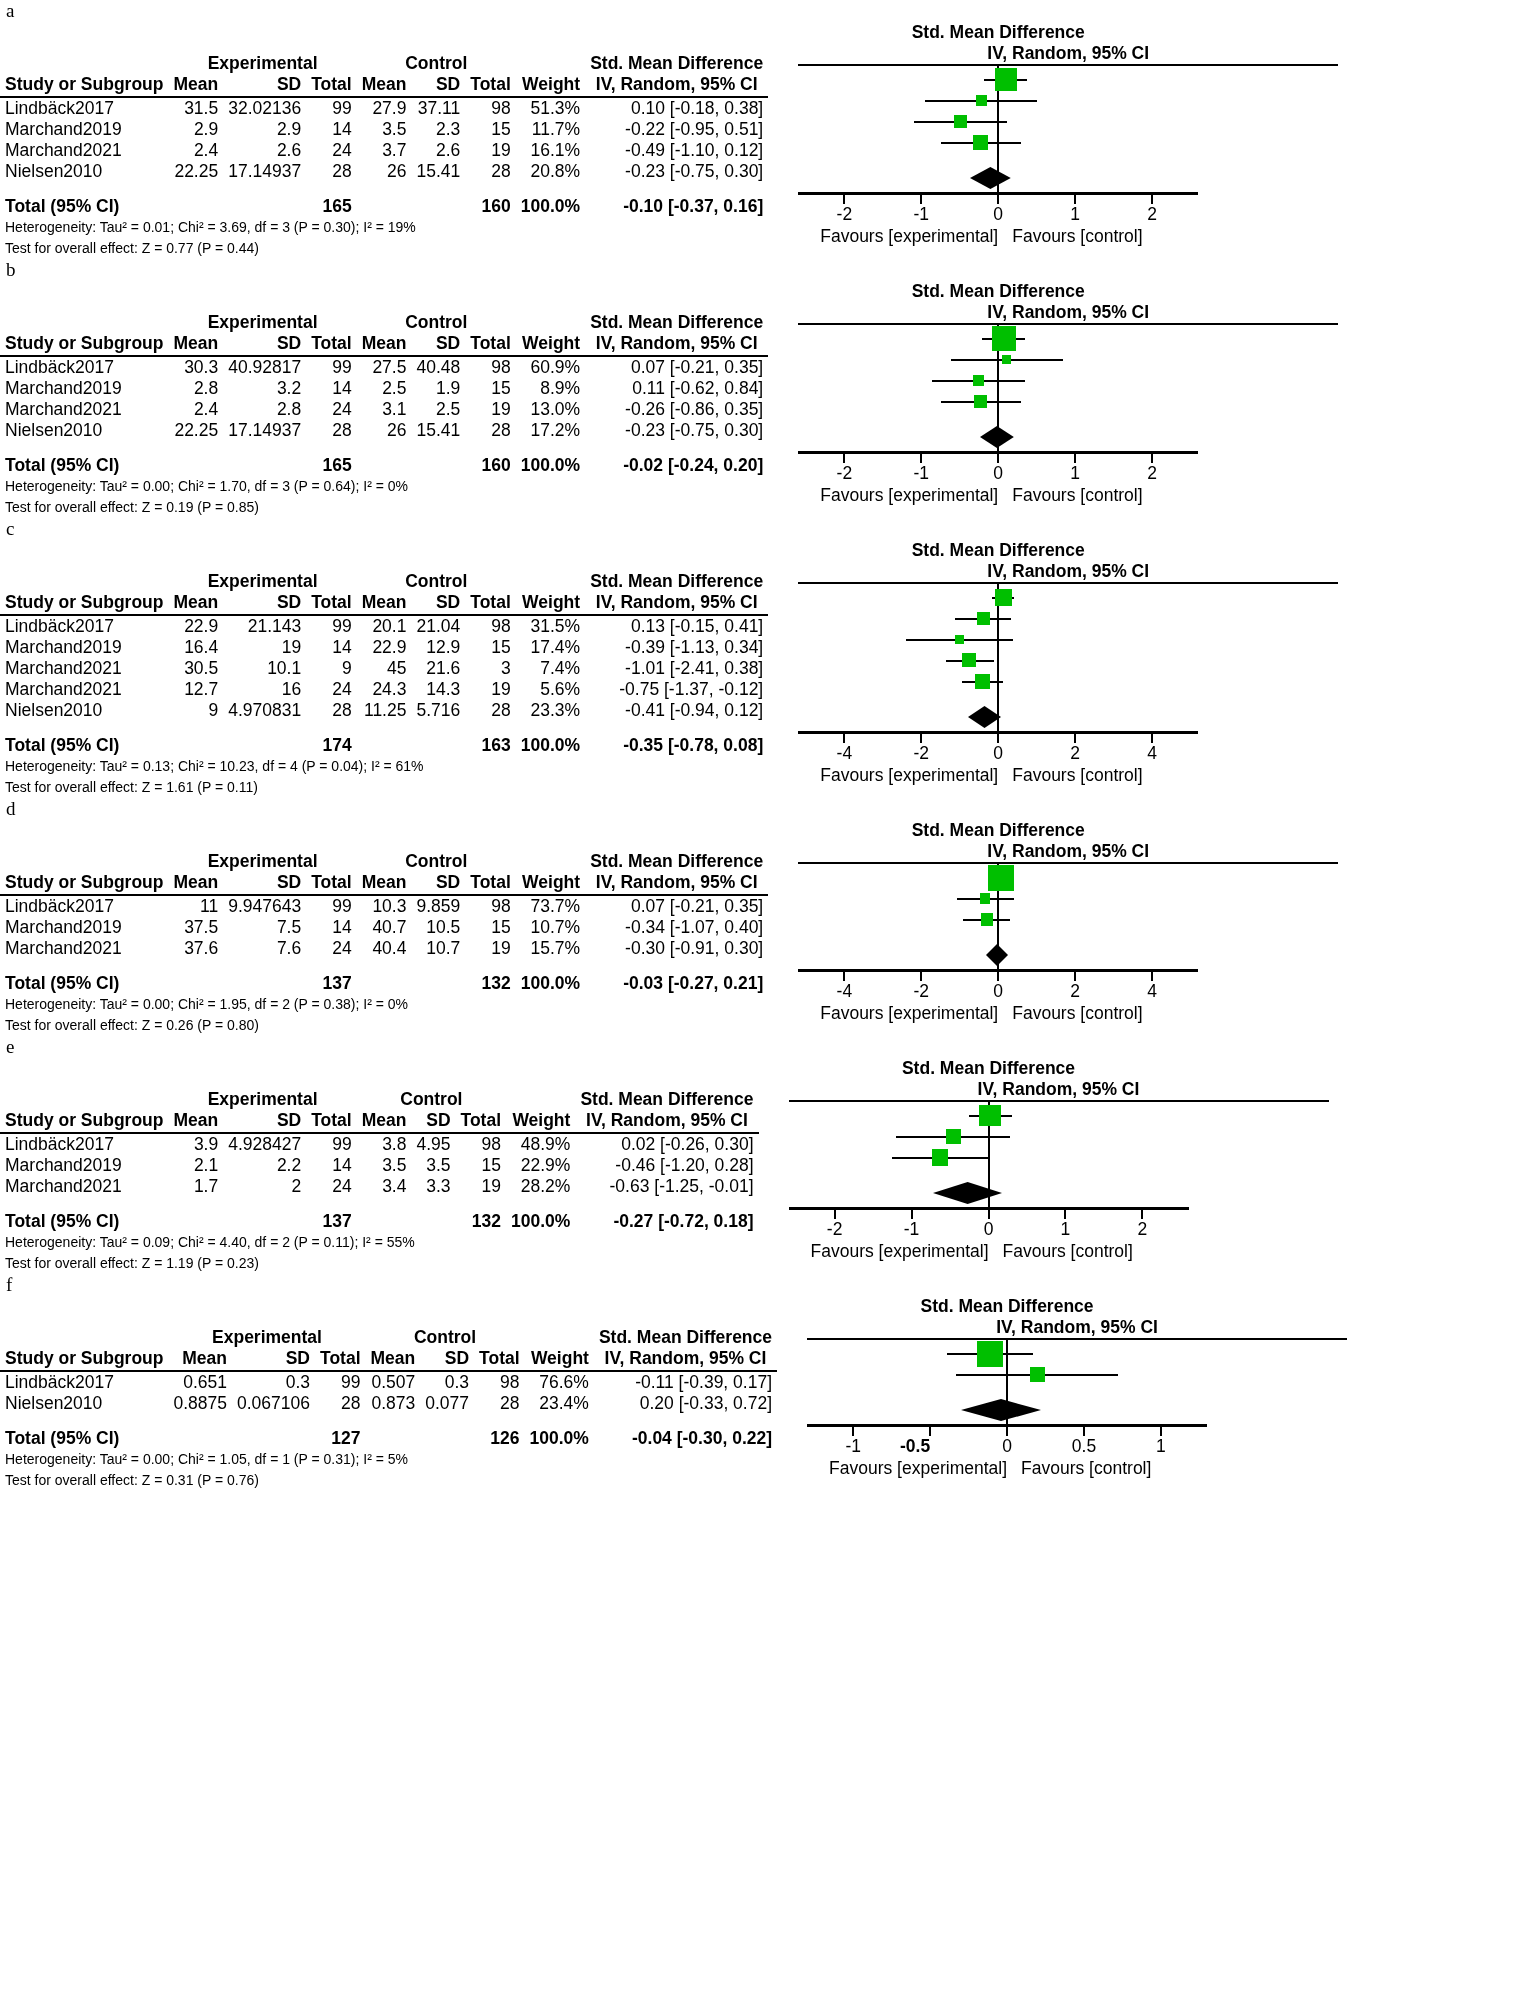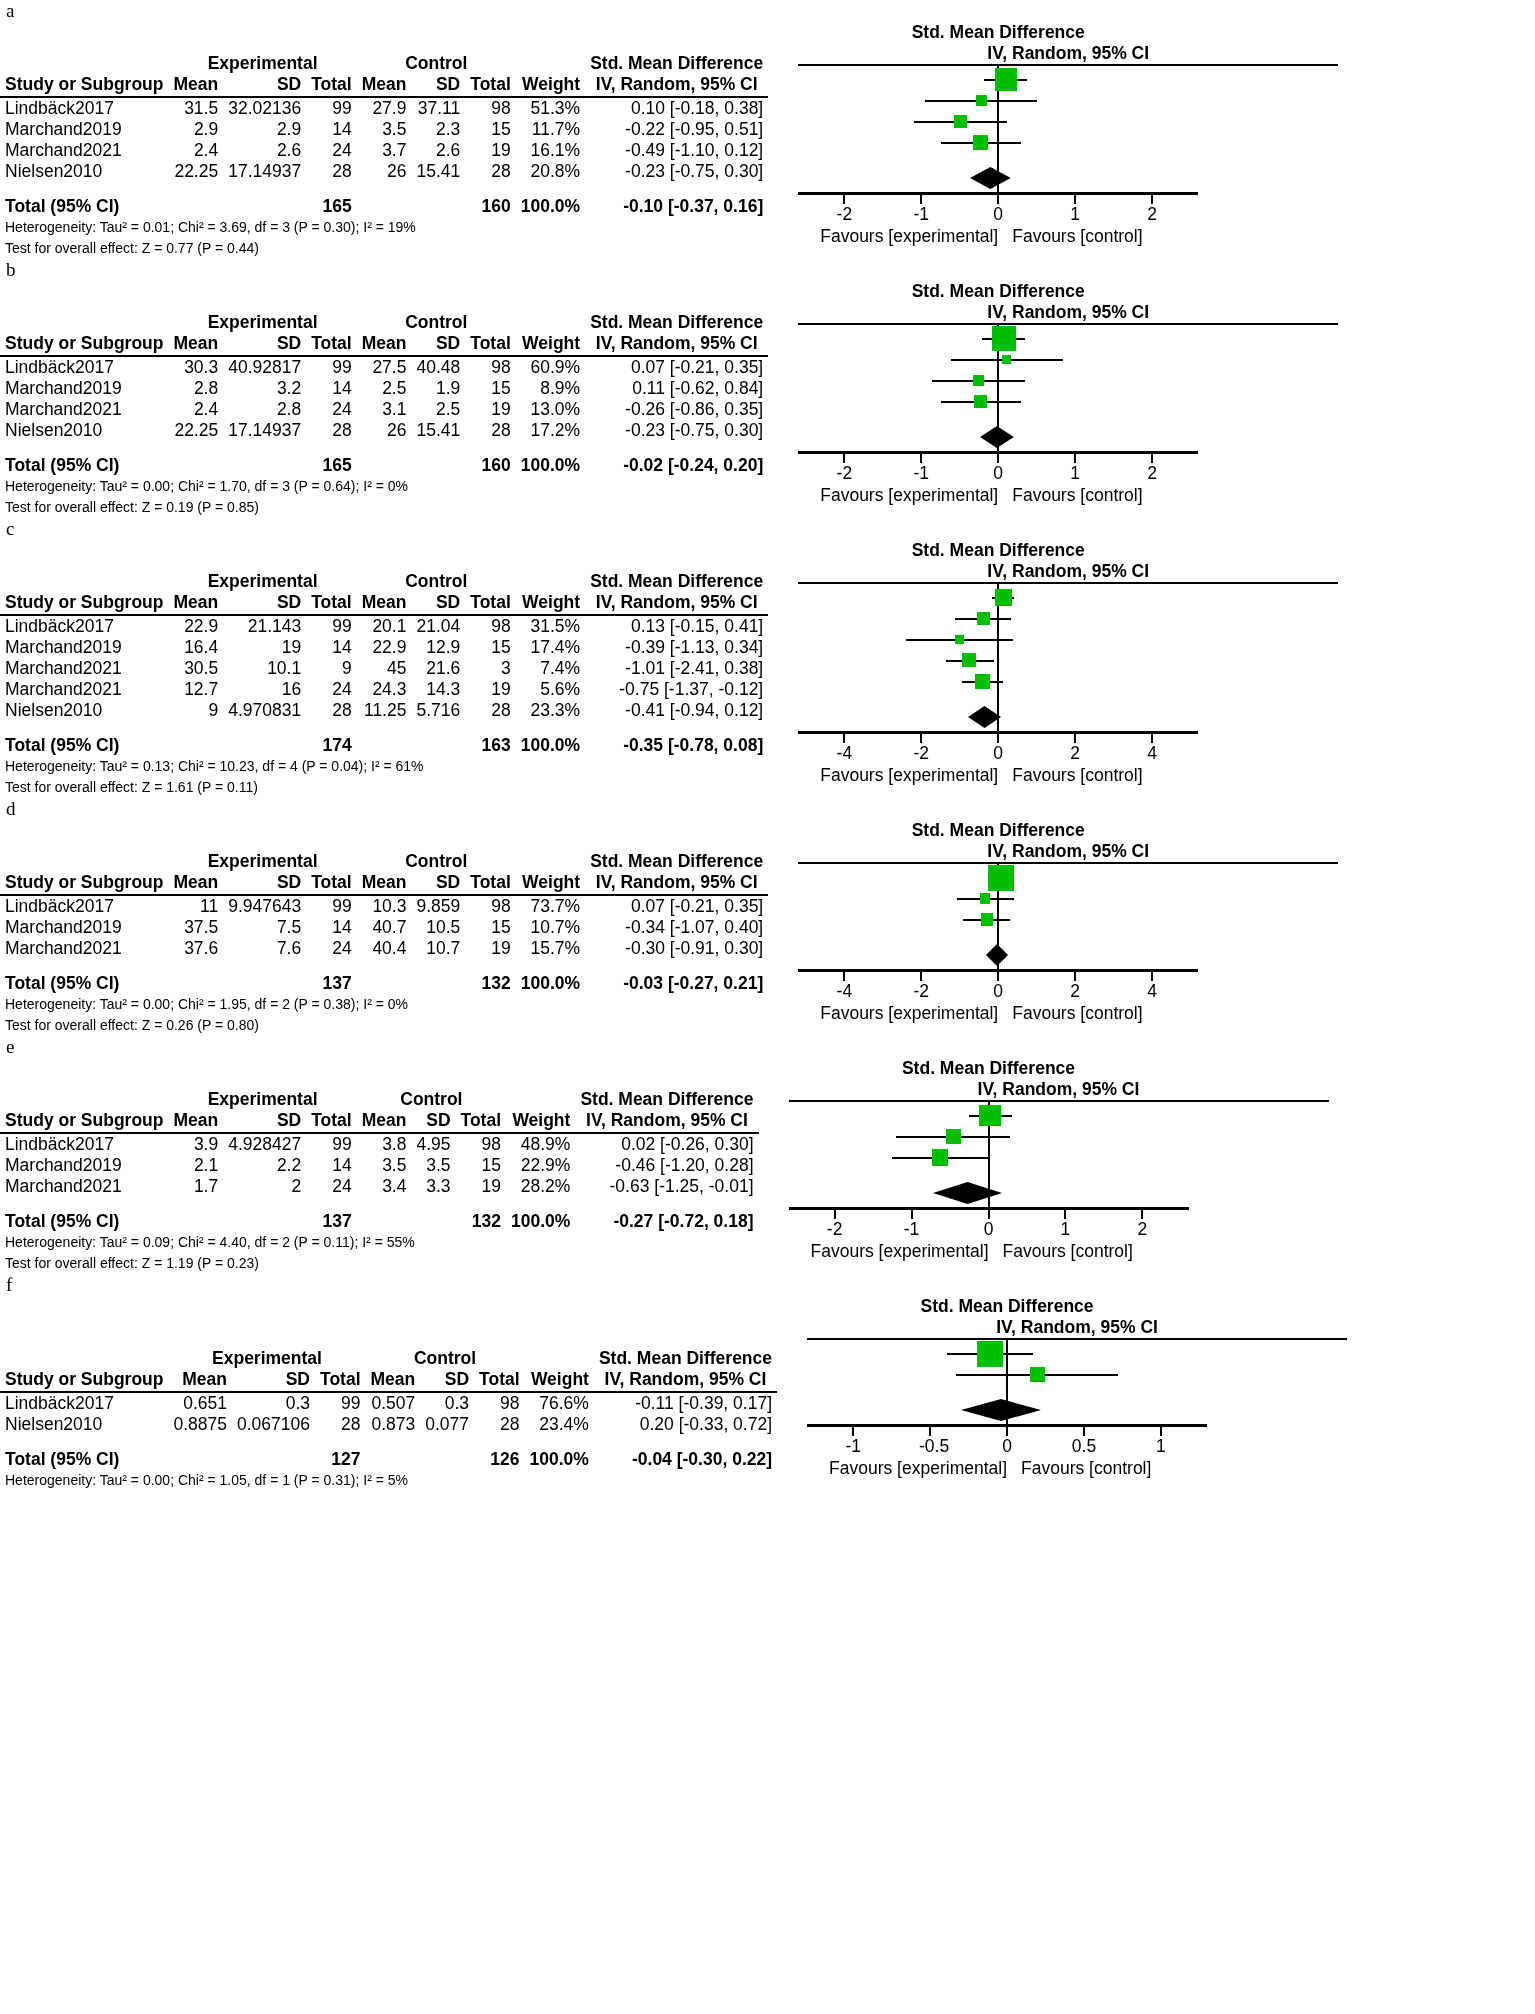--- a/index.html
+++ b/index.html
@@ -703,39 +703,42 @@
               <td class="num">127</td>
               <td></td>
               <td></td>
               <td class="num">126</td>
               <td class="num">100.0%</td>
               <td class="num">-0.04 [-0.30, 0.22]</td>
             </tr>
             <tr>
               <td colspan="9" class="foot lbl">Heterogeneity: Tau² = 0.00; Chi² = 1.05, df = 1 (P = 0.31); I² = 5%</td>
             </tr>
+            <tr>
+              <td colspan="9" class="foot lbl">Test for overall effect: Z = 0.31 (P = 0.76)</td>
+            </tr>
           </tbody>
         </table>
         <div class="plotcol" style="width:590px;">
           <div class="plot-hdr" style="width:400px;margin-left:30px;">Std. Mean Difference</div>
           <div class="plot-hdr" style="width:540px;margin-left:30px;border-bottom:2px solid #000;"><span style="display:inline-block;width:400px;">IV, Random, 95% CI</span></div>
           <div class="plot-area" style="height:151px;margin-left:30px;width:540px;position:relative;">
             <div class="zeroline" style="left:199px;top:0px;height:86px;"></div>
             <div class="ci" style="left:140px;width:86.15384615384616px;top:12.5px;"></div>
             <div class="box" style="left:170.07692307692307px;top:0.5px;width:26px;height:26px;background:#00bf00;"></div>
             <div class="ci" style="left:149.2307692307692px;width:161.53846153846158px;top:33.5px;"></div>
             <div class="box" style="left:223.27133106331308px;top:27.00210029408235px;width:14.995799411835302px;height:14.995799411835302px;background:#00bf00;"></div>
             <svg style="position:absolute;left:153.8461538461538px;top:58.5px;" width="80.00000000000003" height="22">
               <polygon points="0,11 40.000000000000014,0 80.00000000000003,11 40.000000000000014,22" fill="#000000"></polygon>
             </svg>
             <div class="axis" style="left:0px;top:84px;width:400px;"></div>
             <div class="tick" style="left:45.15384615384615px;top:87px;"></div>
             <div class="ticklabel" style="left:16.153846153846153px;top:96px;width:60px;">-1</div>
             <div class="tick" style="left:122.07692307692308px;top:87px;"></div>
-            <div class="ticklabel" style="left:97px;top:96px;width:60px;">-0.5</div>
+            <div class="ticklabel" style="left:78px;top:96px;width:60px;font-weight:bold;">-0.5</div>
             <div class="tick" style="left:199px;top:87px;"></div>
             <div class="ticklabel" style="left:170px;top:96px;width:60px;">0</div>
             <div class="tick" style="left:275.9230769230769px;top:87px;"></div>
             <div class="ticklabel" style="left:246.9230769230769px;top:96px;width:60px;">0.5</div>
             <div class="tick" style="left:352.8461538461538px;top:87px;"></div>
             <div class="ticklabel" style="left:323.8461538461538px;top:96px;width:60px;">1</div>
             <div class="axis-caption" style="left:22px;top:118px;">Favours [experimental]</div>
             <div class="axis-caption" style="left:214px;top:118px;">Favours [control]</div>
           </div>
         </div>

